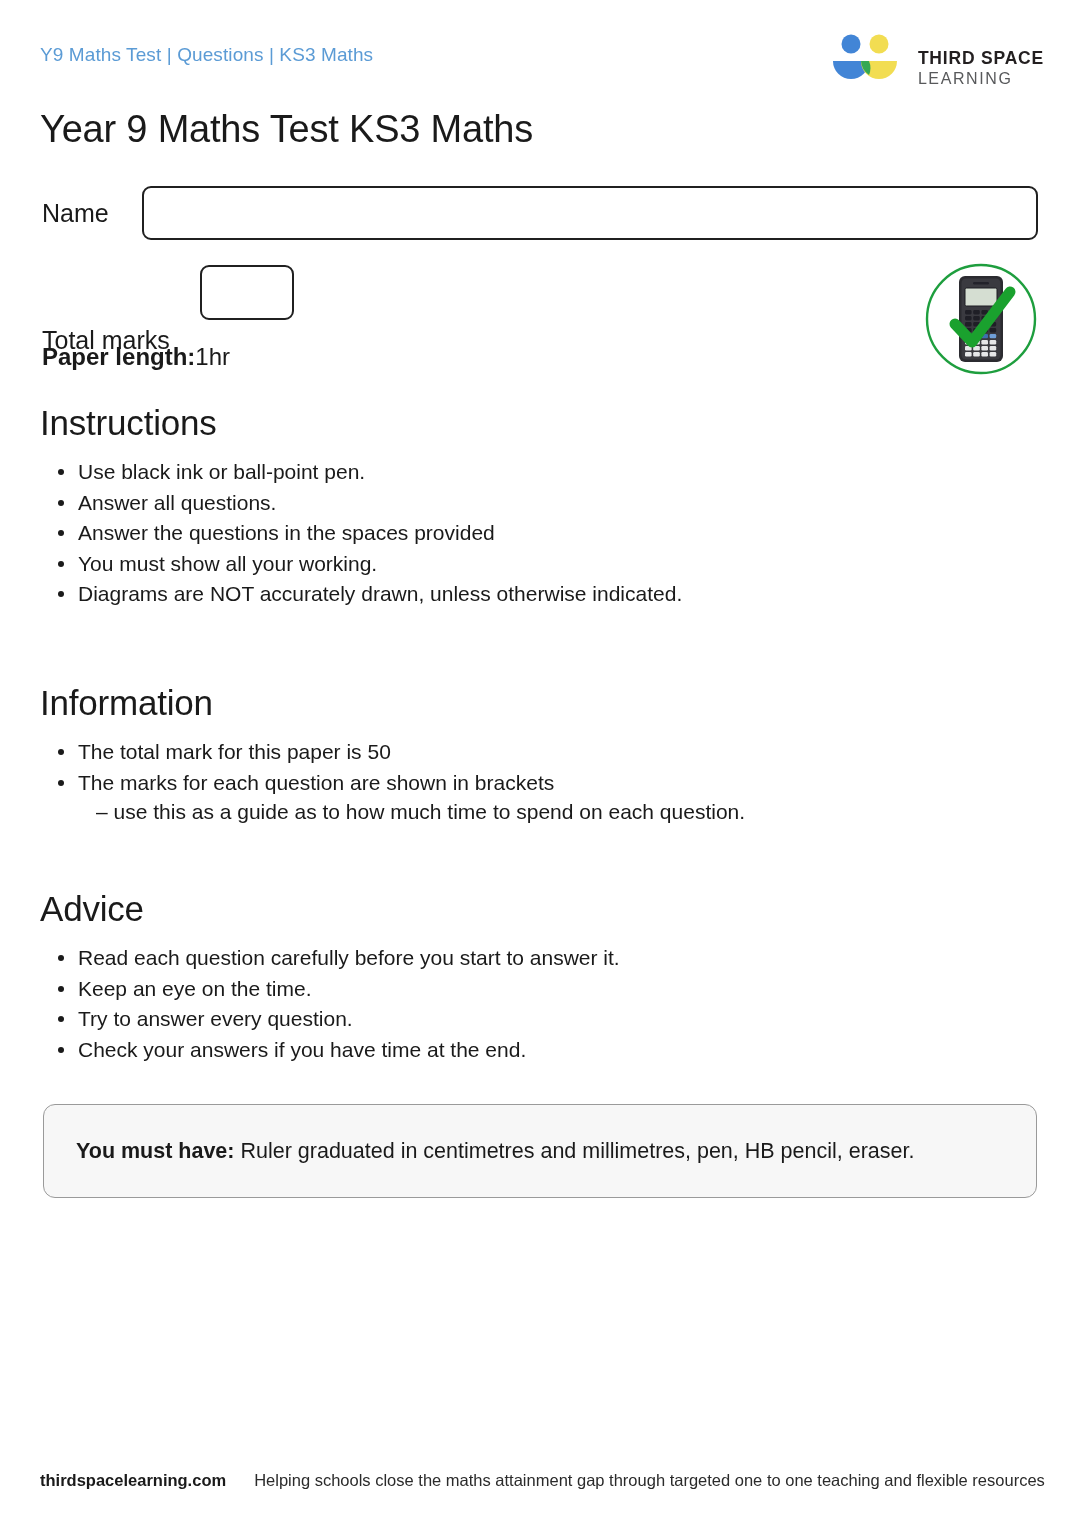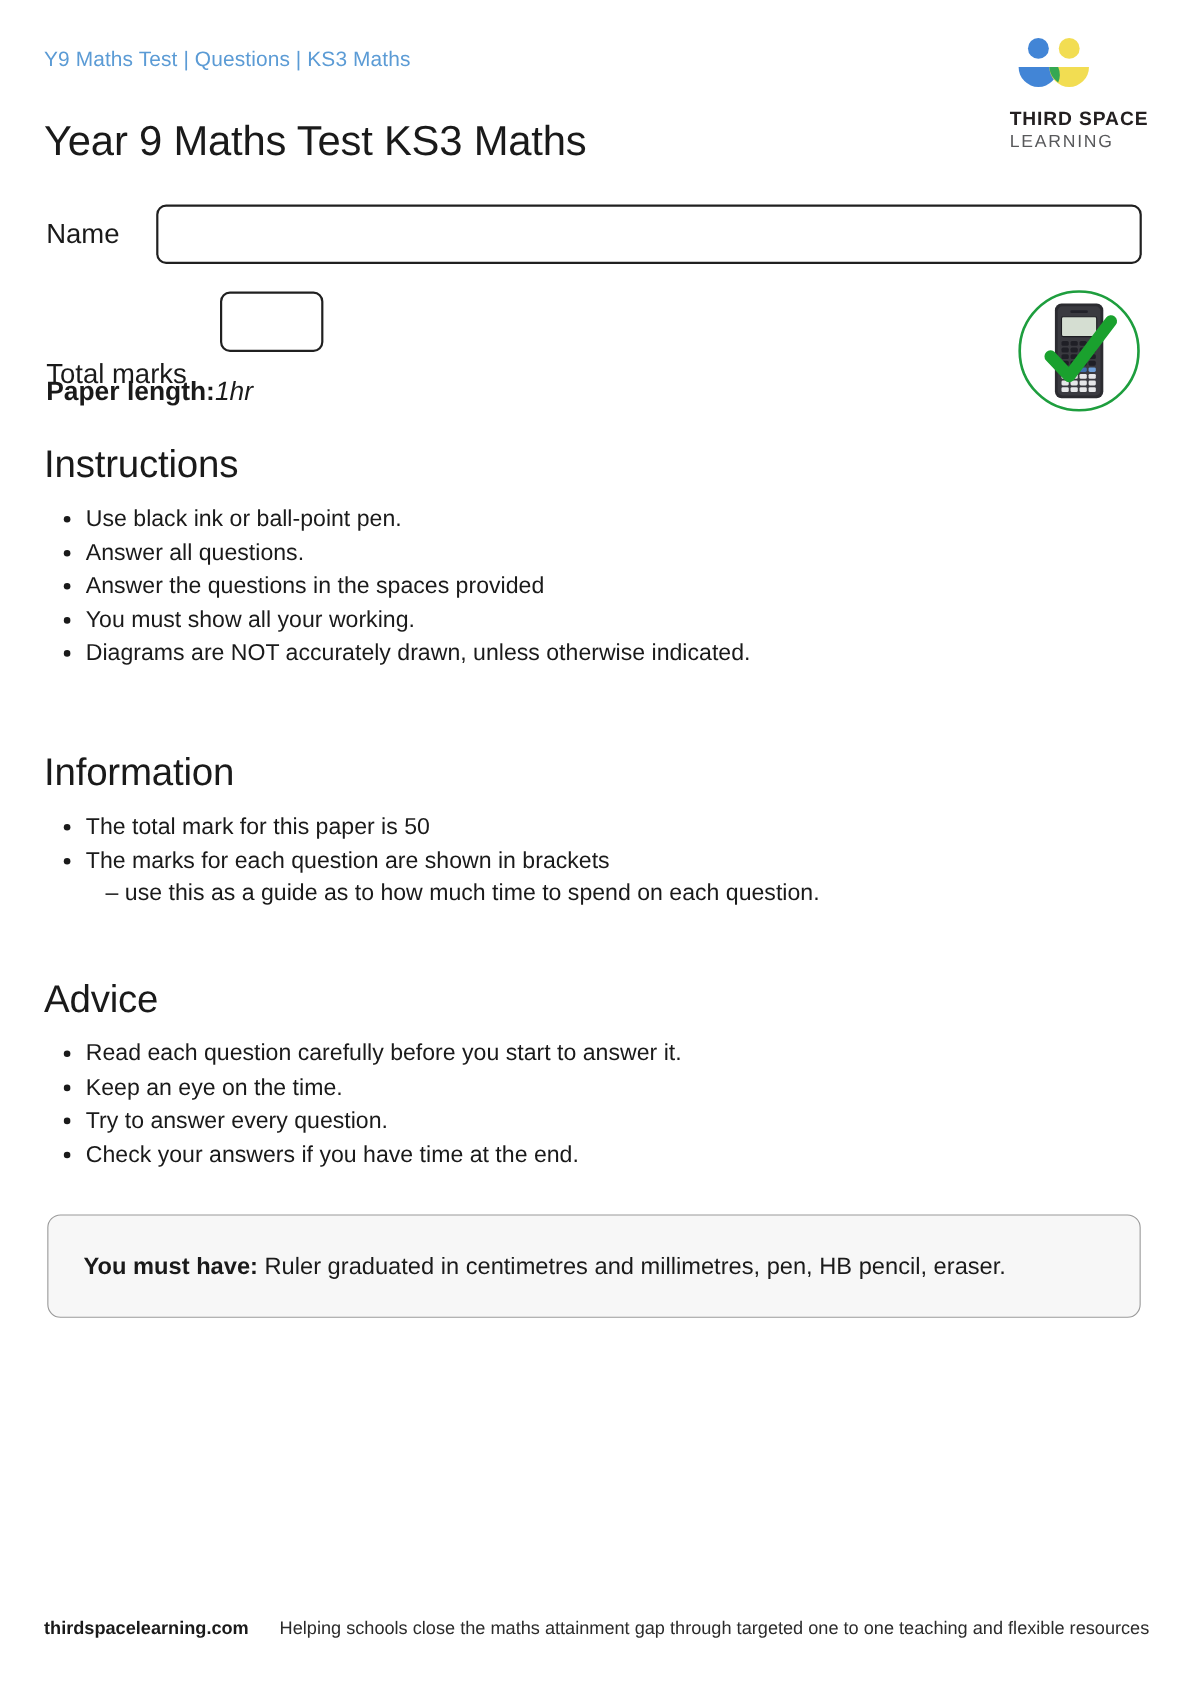--- a/index.html
+++ b/index.html
@@ -38,23 +38,22 @@
     color: #5b9bd5;
     letter-spacing: .1px;
     white-space: nowrap;
   }
 
   .logo {
     position: absolute;
     right: 0;
     top: -5px;
     display: flex;
-    align-items: flex-start;
+    align-items: flex-end;
     gap: 13px;
-    flex-direction: column;
   }
   .logo-mark { width: 80px; height: 56px; display: block; }
   .logo-text { line-height: 1; }
   .logo-text .l1 {
     font-size: 17.5px;
     font-weight: bold;
     letter-spacing: .8px;
     color: #231f20;
     display: block;
   }
@@ -135,21 +134,21 @@
   }
 
   .paper-length {
     position: absolute;
     top: 343px;
     left: 42px;
     font-size: 24px;
     white-space: nowrap;
   }
   .paper-length b { font-weight: bold; }
-  .paper-length span.val { font-weight: 400; font-style: italic; }
+  .paper-length span.val { font-weight: 400; }
 
   
   .calc-badge {
     position: absolute;
     top: 262px;
     right: 42px;
     width: 114px;
     height: 114px;
   }
   .calc-badge svg { display: block; width: 114px; height: 114px; }

